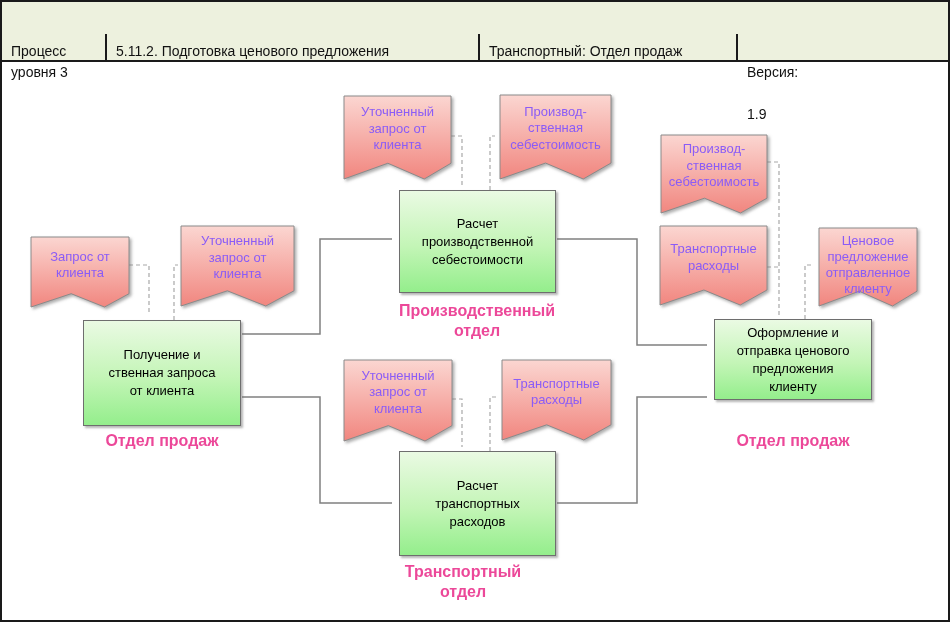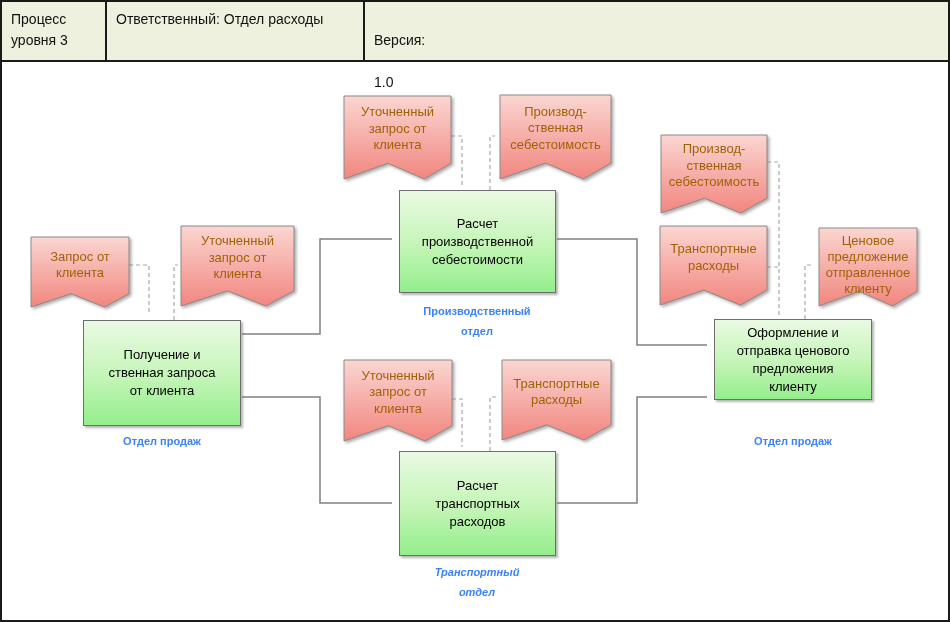--- a/index.html
+++ b/index.html
@@ -1,52 +1,53 @@
 <!DOCTYPE html>
 <html><head>
 <meta charset="utf-8">
 <style>
   html,body{margin:0;padding:0;background:#fff;font-family:"Liberation Sans",sans-serif;color:#111;}
   .frame{position:relative;width:950px;height:622px;background:#fff;border:2px solid #1a1a1a;box-sizing:border-box;overflow:hidden;}
   
   .header{display:flex;height:60px;background:#edf1de;border-bottom:2px solid #1a1a1a;box-sizing:border-box;}
-  .hcell{border-right:2px solid #1a1a1a;box-sizing:border-box;padding:7px 10px 0 9px;font-size:14px;line-height:21px;white-space:pre-line;}
+  .hcell{border-right:2px solid #1a1a1a;box-sizing:border-box;padding:7px 10px 0 9px;font-size:14px;line-height:21px;white-space:pre-line;margin-top:32px;}
   .hcell:last-child{border-right:none;}
   .hc1{width:105px;}
   .hc2{width:373px;}
   .hc3{width:258px;}
   .hc4{width:107px;}
   .hc5{flex:1;}
   .banner{position:absolute;}
   .banner svg{position:absolute;left:0;top:0;width:100%;height:100%;overflow:visible;filter:drop-shadow(2px 2px 1.5px rgba(110,110,110,.55));}
   .banner .txt{position:absolute;left:2%;right:2%;top:0;height:80%;display:flex;align-items:center;justify-content:center;
-      text-align:center;white-space:pre-line;font-size:13px;line-height:16.5px;color:#a16207;}
+      text-align:center;white-space:pre-line;font-size:13px;line-height:16.5px;color:#8b5cf6;}
   .banner.tight .txt{height:94%;line-height:16px;}
   .process{position:absolute;display:flex;align-items:center;justify-content:center;text-align:center;
       border:1px solid #6e6e6e;background:linear-gradient(180deg,#eafae3 0%,#c3f5b6 55%,#94ee8c 100%);
       box-shadow:2px 2px 2px rgba(110,110,110,.5);font-size:13px;line-height:18px;white-space:pre-line;
       box-sizing:border-box;padding:20px;color:#000;}
-  .dept{position:absolute;text-align:center;font-weight:bold;font-size:11px;line-height:20px;white-space:pre-line;color:#3b82f6;}
+  .dept{position:absolute;text-align:center;font-weight:bold;font-size:16px;line-height:20px;white-space:pre-line;color:#ec4899;}
   .connectors{position:absolute;left:0;top:0;width:950px;height:622px;pointer-events:none;}
   .connectors path{fill:none;}
   .solid{stroke:#808080;stroke-width:1.5;}
   .dashed{stroke:#a8a8a8;stroke-width:1.2;stroke-dasharray:4 3;}
 </style>
 </head>
 <body>
 
 <div class="frame">
 
   <div class="header">
     <div class="hcell hc1">Процесс
 уровня 3</div>
-    <div class="hcell hc3">Ответственный: Отдел расходы</div>
+    <div class="hcell hc2">5.11.2.  Подготовка ценового предложения</div>
+    <div class="hcell hc3">Транспортный: Отдел продаж</div>
     <div class="hcell hc5">
       <div>Версия:</div>
-      <div>1.0</div>
+      <div>1.9</div>
     </div>
   </div>
 
   <svg class="connectors" viewBox="0 0 950 622" xmlns="http://www.w3.org/2000/svg">
     <defs>
       <linearGradient id="pinkgrad" x1="0" y1="0" x2="0" y2="1">
         <stop offset="0" stop-color="#fbd6d1"></stop>
         <stop offset="1" stop-color="#f1867f"></stop>
       </linearGradient>
       <marker id="arr" viewBox="0 0 9 9" refX="8" refY="4.5" markerWidth="7" markerHeight="7" orient="auto">
@@ -162,21 +163,21 @@
 себестоимости</span>
   </div>
   <div class="dept" style="left:385px;top:299px;width:180px;">Производственный
 отдел</div>
 
   <div class="process" style="left:397px;top:449px;width:157px;height:105px;">
     <span>Расчет
 транспортных
 расходов</span>
   </div>
-  <div class="dept" style="left:385px;top:560px;width:180px;font-style:italic;">Транспортный
+  <div class="dept" style="left:371px;top:560px;width:180px;">Транспортный
 отдел</div>
 
   <div class="process" style="left:712px;top:317px;width:158px;height:81px;">
     <span>Оформление  и
 отправка ценового
 предложения
 клиенту</span>
   </div>
   <div class="dept" style="left:697px;top:429px;width:188px;">Отдел продаж</div>
 

